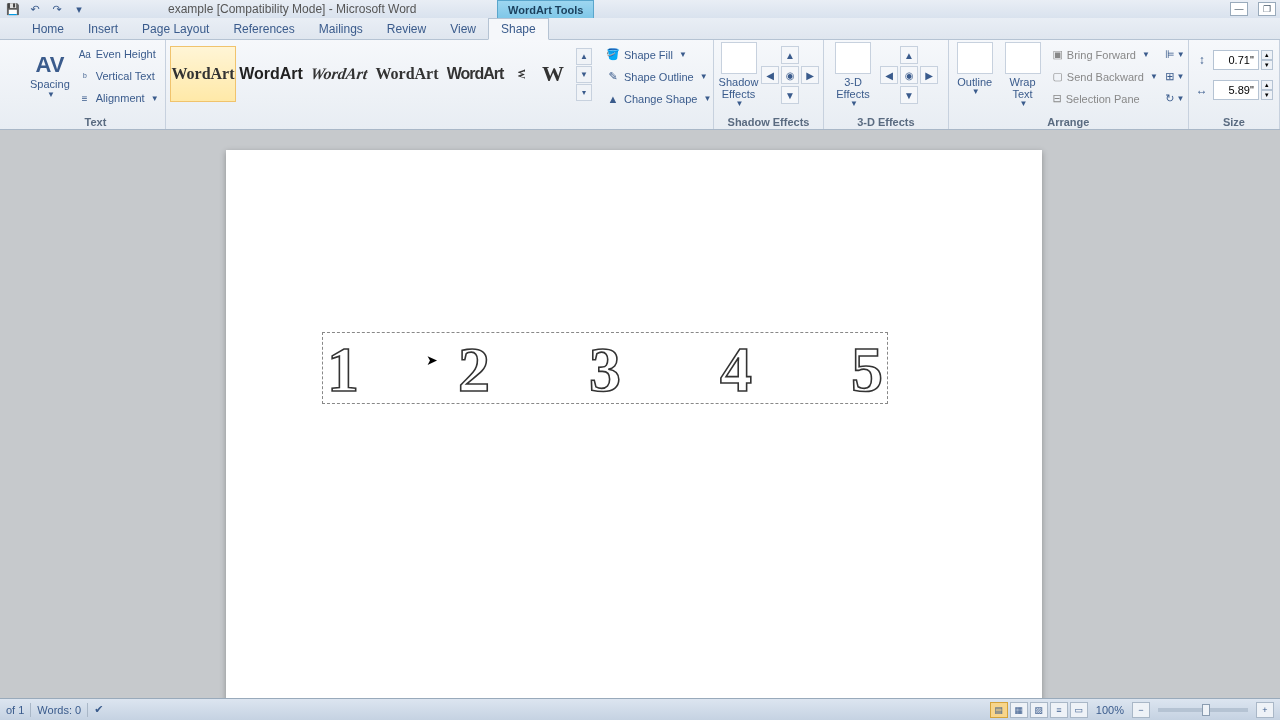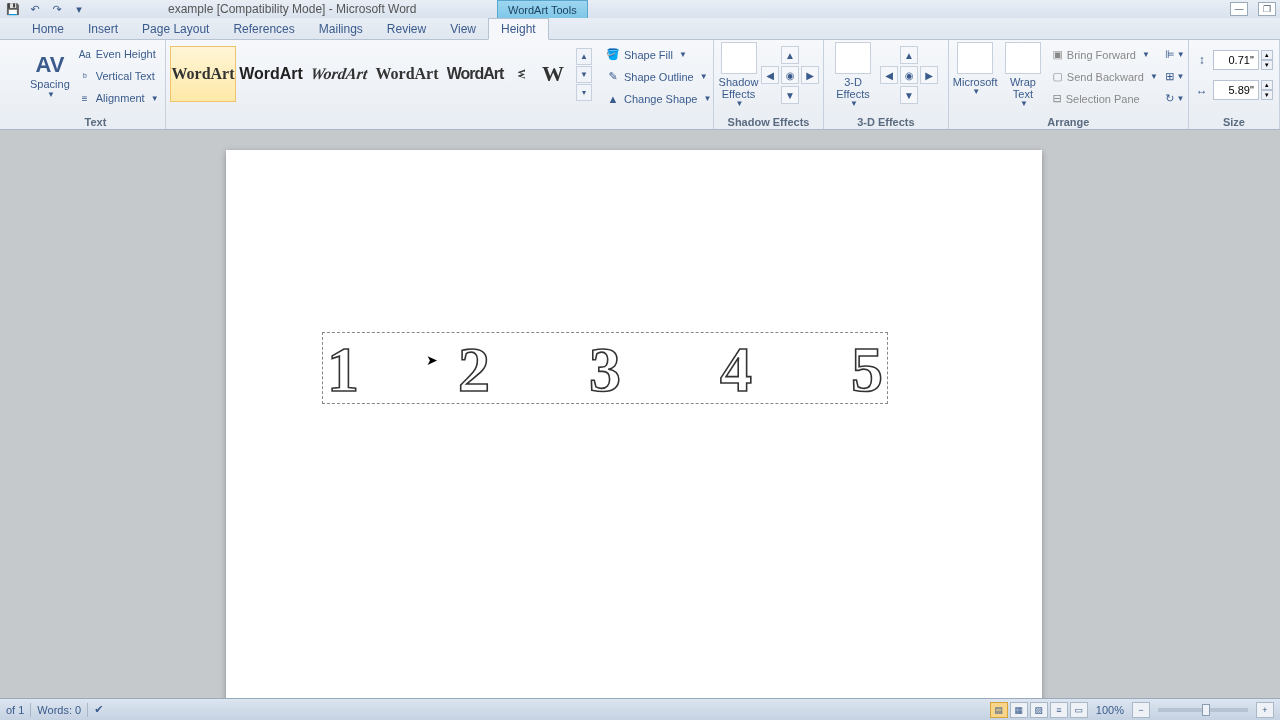--- a/index.html
+++ b/index.html
@@ -3,21 +3,21 @@
 <meta charset="utf-8">
 <style>
 * { margin: 0; padding: 0; box-sizing: border-box; font-family: "Segoe UI", Tahoma, sans-serif; }
 body { background: #e8e8e8; width: 1280px; height: 720px; overflow: hidden; position: relative; }
 
 
 .title-bar { height: 18px; background: linear-gradient(#e9eef5, #d9e2ee); display: flex; align-items: center; font-size: 11px; padding: 0 4px; }
 .title-left { display: flex; align-items: center; gap: 4px; }
 .qat-btn { width: 18px; height: 16px; display: inline-flex; align-items: center; justify-content: center; color: #3a5b8c; font-size: 11px; }
 .title-text { margin-left: 80px; color: #555; font-size: 12px; }
-.contextual-tab { position: absolute; left: 497px; top: 0; height: 18px; background: linear-gradient(#9dd6f0,#7fc7e8); border: 1px solid #5aa6cc; border-bottom: none; padding: 0 10px; font-size: 11px; color: #1a3f5c; display: flex; align-items: center; }
+.contextual-tab { position: absolute; left: 497px; top: 0; height: 18px; background: linear-gradient(#9dd6f0,#7fc7e8); border: 1px solid #5aa6cc; border-bottom: none; padding: 0 10px; font-size: 11px; color: #1a3f5c; display: flex; align-items: center; font-weight: bold; }
 .title-right { margin-left: auto; display: flex; gap: 10px; }
 .winbtn { width: 18px; height: 14px; border: 1px solid #9ab; background: #fff; font-size: 9px; display: flex; align-items: center; justify-content: center; color: #456; }
 
 
 .ribbon-tabs { height: 22px; background: linear-gradient(#e9eef5,#dfe6ef); border-bottom: 1px solid #b5c3d3; display: flex; align-items: flex-end; padding-left: 20px; font-size: 12px; }
 .ribbon-tab { padding: 3px 12px; color: #3a5b8c; cursor: pointer; }
 .ribbon-tab.active { background: #f5f7fa; border: 1px solid #b5c3d3; border-bottom: 1px solid #f5f7fa; position: relative; top: 1px; }
 
 
 .ribbon { height: 90px; background: linear-gradient(#f6f8fb,#e8edf3); border-bottom: 1px solid #a9b7c7; display: flex; padding-left: 26px; }
@@ -107,21 +107,21 @@
 </div>
 
 <div class="ribbon-tabs">
   <div class="ribbon-tab">Home</div>
   <div class="ribbon-tab">Insert</div>
   <div class="ribbon-tab">Page Layout</div>
   <div class="ribbon-tab">References</div>
   <div class="ribbon-tab">Mailings</div>
   <div class="ribbon-tab">Review</div>
   <div class="ribbon-tab">View</div>
-  <div class="ribbon-tab active">Height</div>
+  <div class="ribbon-tab active">Shape</div>
 </div>
 
 <div class="ribbon">
 
   <div class="group" style="width:140px">
     <div class="group-body">
       <div class="big-btn">
         <span class="ico">AV</span>
         <span>Spacing</span>
         <span class="dd-arrow">▼</span>
@@ -222,21 +222,21 @@
           <div></div>
       </div>
     </div>
     <div class="group-label">3-D Effects</div>
   </div>
 
   <div class="group" style="width:240px">
     <div class="group-body">
       <div class="fx-big" style="width:46px">
         <div class="fx-ico"></div>
-        <span>Microsoft</span>
+        <span>Outline</span>
         <span class="dd-arrow">▼</span>
       </div>
       <div class="fx-big" style="width:46px">
         <div class="fx-ico"></div>
         <span>Wrap Text</span>
         <span class="dd-arrow">▼</span>
       </div>
       <div class="arrange-col">
         <div class="arrange-btn">
             <span>▣</span>

